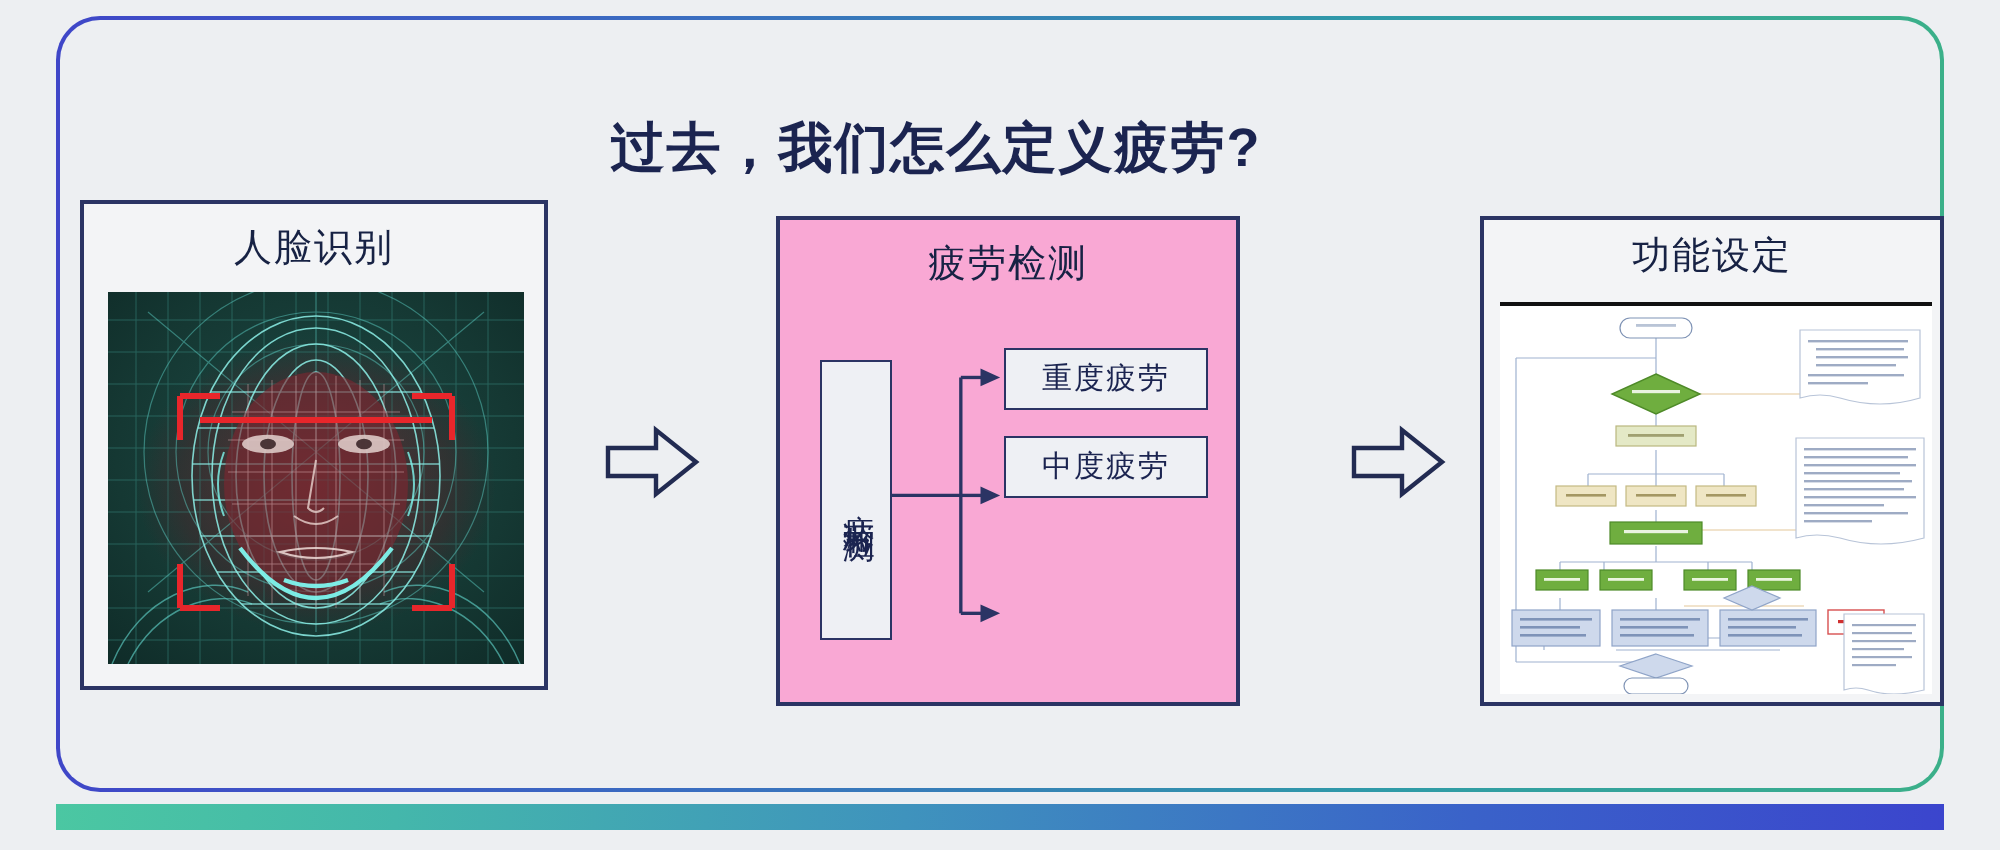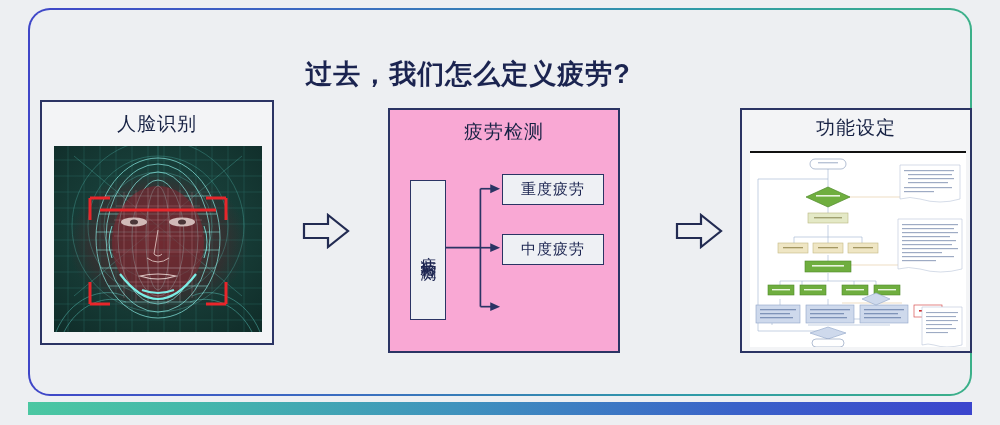--- a/index.html
+++ b/index.html
@@ -72,21 +72,21 @@
     writing-mode:vertical-rl;font-size:16px;color:#1b2450;letter-spacing:3px;
     line-height:1.05;
   }
   .lbox{
     position:absolute;left:112px;width:102px;height:31px;
     border:1.6px solid #2b3464;background:#eef0f4;box-sizing:border-box;
     display:flex;align-items:center;justify-content:center;
     font-size:15px;color:#1b2450;letter-spacing:1px;white-space:nowrap;
   }
   #lbox1{top:64px;}
-  #lbox2{top:124px;}
+  #lbox2{top:108px;}
   #lbox3{top:184px;}
 
   
   #panel3{left:740px;top:108px;width:232px;height:245px;background:#f3f4f6;}
   #panel3 .panel-title{margin-top:5px;}
   .doc{
     position:absolute;left:8px;top:41px;width:216px;height:196px;
     background:#ffffff;border-top:2px solid #111;box-sizing:border-box;
     overflow:hidden;
   }

